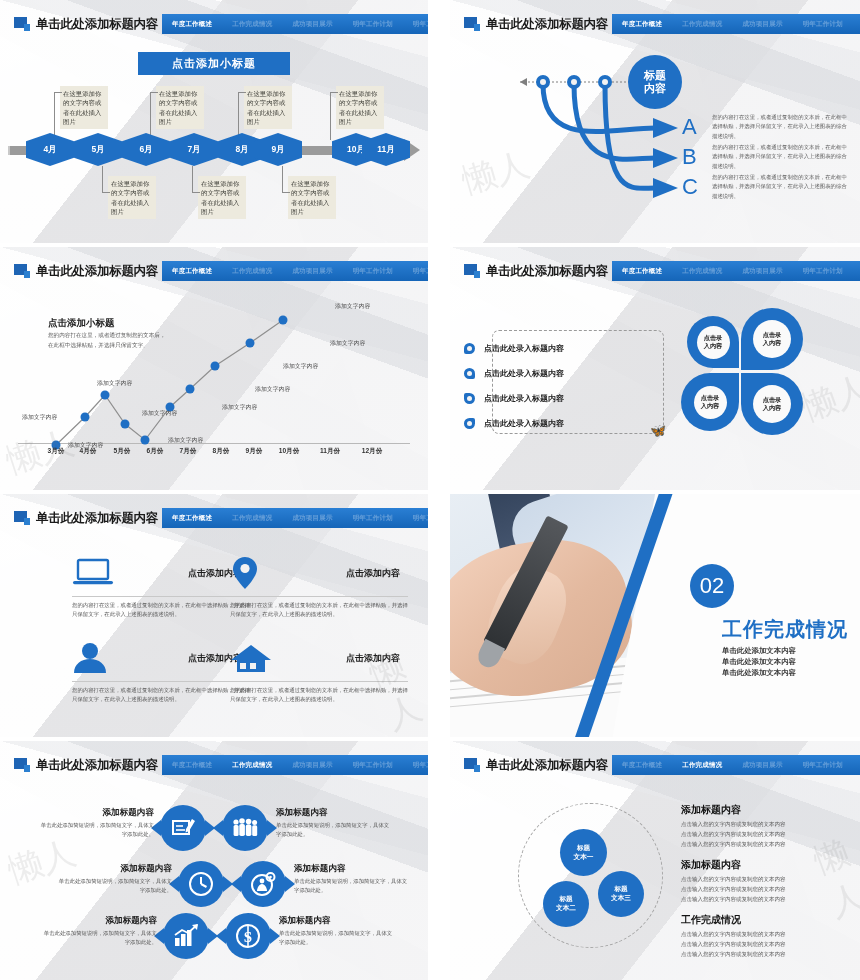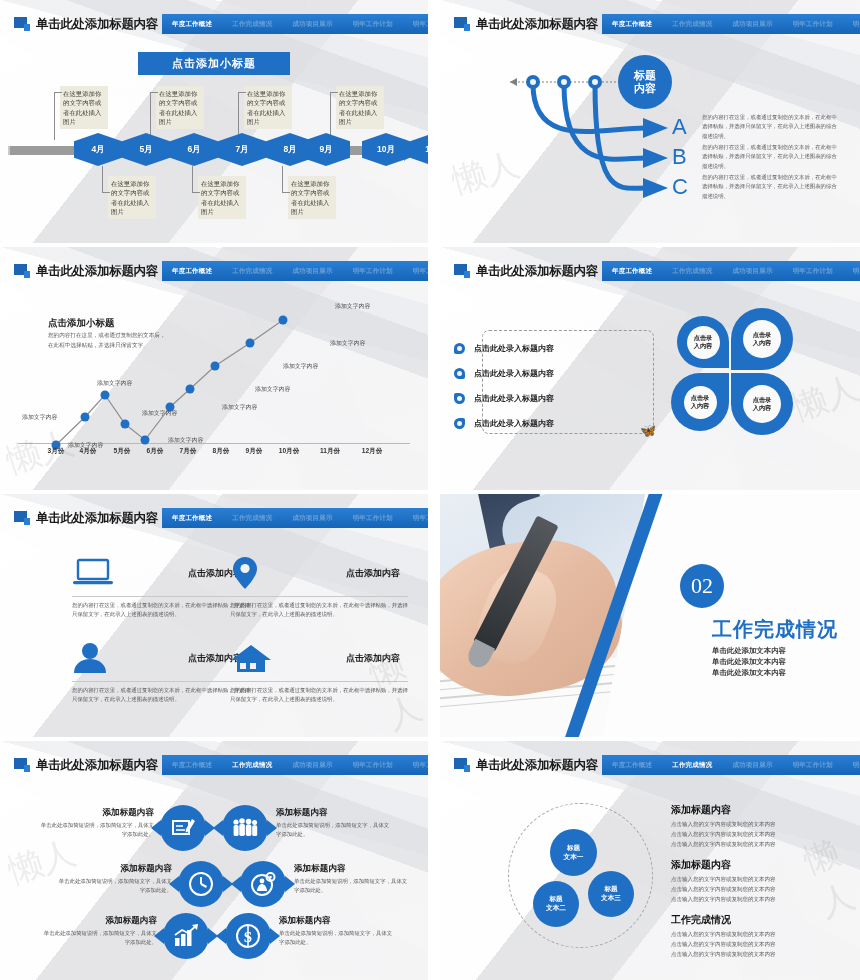--- a/index.html
+++ b/index.html
@@ -4,21 +4,21 @@
 <style>
   * { box-sizing: border-box; margin:0; padding:0; }
   html,body { width:860px; height:980px; background:#ffffff; }
   body { font-family:"Liberation Sans","DejaVu Sans",sans-serif; overflow:hidden; }
 
   .grid {
     width:860px; height:980px;
     display:grid;
     grid-template-columns:428px 428px;
     grid-template-rows:repeat(4, 243px);
-    gap:4px 12px;
+    gap:4px 22px;
     background:#ffffff;
   }
   .slide {
     position:relative; overflow:hidden;
     background:#f2f2f2;
   }
   
   .poly-bg {
     position:absolute; inset:0;
     background:
@@ -69,21 +69,21 @@
     border-left:16px solid #9b9b9b; border-top:11px solid transparent; border-bottom:11px solid transparent;
   }
   .tl-dashl,.tl-dashr{position:absolute;top:146px;height:9px;display:flex;gap:3px;}
   .tl-dashl{left:8px;}.tl-dashr{left:384px;}
   .tl-dashl i,.tl-dashr i{display:block;width:5px;height:9px;background:#c9c9c9;}
   .hexw{ position:absolute; top:133px; width:28px; height:33px; }
   .hex{
     width:48px;height:33px;background:#1f6fc4;
     clip-path:polygon(50% 0,100% 25%,100% 75%,50% 100%,0 75%,0 25%);
     display:flex;align-items:center;justify-content:center;
-    color:#fff;font-size:8.5px;font-weight:bold;margin-left:48px;
+    color:#fff;font-size:8.5px;font-weight:bold;
   }
   .tl-note{
     position:absolute; width:48px; background:#edeade; padding:3px 3px;
     font-size:6.4px; line-height:1.45; color:#3a3a34; text-align:left;
   }
   .tl-lead{position:absolute;background:#8c8c8c;width:1px;}
   .tl-leadh{position:absolute;background:#8c8c8c;height:1px;width:8px;}
 
   
   .big-circle{
@@ -146,21 +146,21 @@
     position:absolute;top:-10%;left:38%;width:13px;height:130%;
     background:#1f6fc4;transform:rotate(19deg);
   }
   .whitewedge{
     position:absolute;top:0;right:0;width:62%;height:100%;background:#fdfdfd;
     clip-path:polygon(16% 0,100% 0,100% 100%,0 100%);
   }
   .num-circle{
     position:absolute;width:44px;height:44px;border-radius:50%;background:#1f6fc4;
     color:#fff;font-size:22px;display:flex;align-items:center;justify-content:center;
-    font-family:Liberation Serif, serif;
+    font-family:Liberation Sans, sans-serif;
   }
   .sec-title{position:absolute;font-size:20px;font-weight:bold;color:#1f6fc4;letter-spacing:1px;}
   .sec-line{position:absolute;font-size:7.4px;font-weight:bold;color:#3d3d3d;line-height:1.45;}
 
   
   .bub{
     position:absolute;width:46px;height:46px;border-radius:50%;background:#1f6fc4;
     display:flex;align-items:center;justify-content:center;color:#fff;
   }
   .bub::before,.bub::after{content:"";position:absolute;top:50%;margin-top:-8px;
@@ -260,21 +260,21 @@
       </div>
     <div class="hexw" style="left:170px;">
         <div class="hex">7月</div>
       </div>
     <div class="hexw" style="left:218px;">
         <div class="hex">8月</div>
       </div>
     <div class="hexw" style="left:254px;">
         <div class="hex">9月</div>
       </div>
-    <div class="hexw" style="left:314px;">
+    <div class="hexw" style="left:332px;">
         <div class="hex">10月</div>
       </div>
     <div class="hexw" style="left:362px;">
         <div class="hex">11月</div>
       </div>
   </div>
 
   <div class="slide">
     <div class="poly-bg"></div>
     <div class="hdr">

